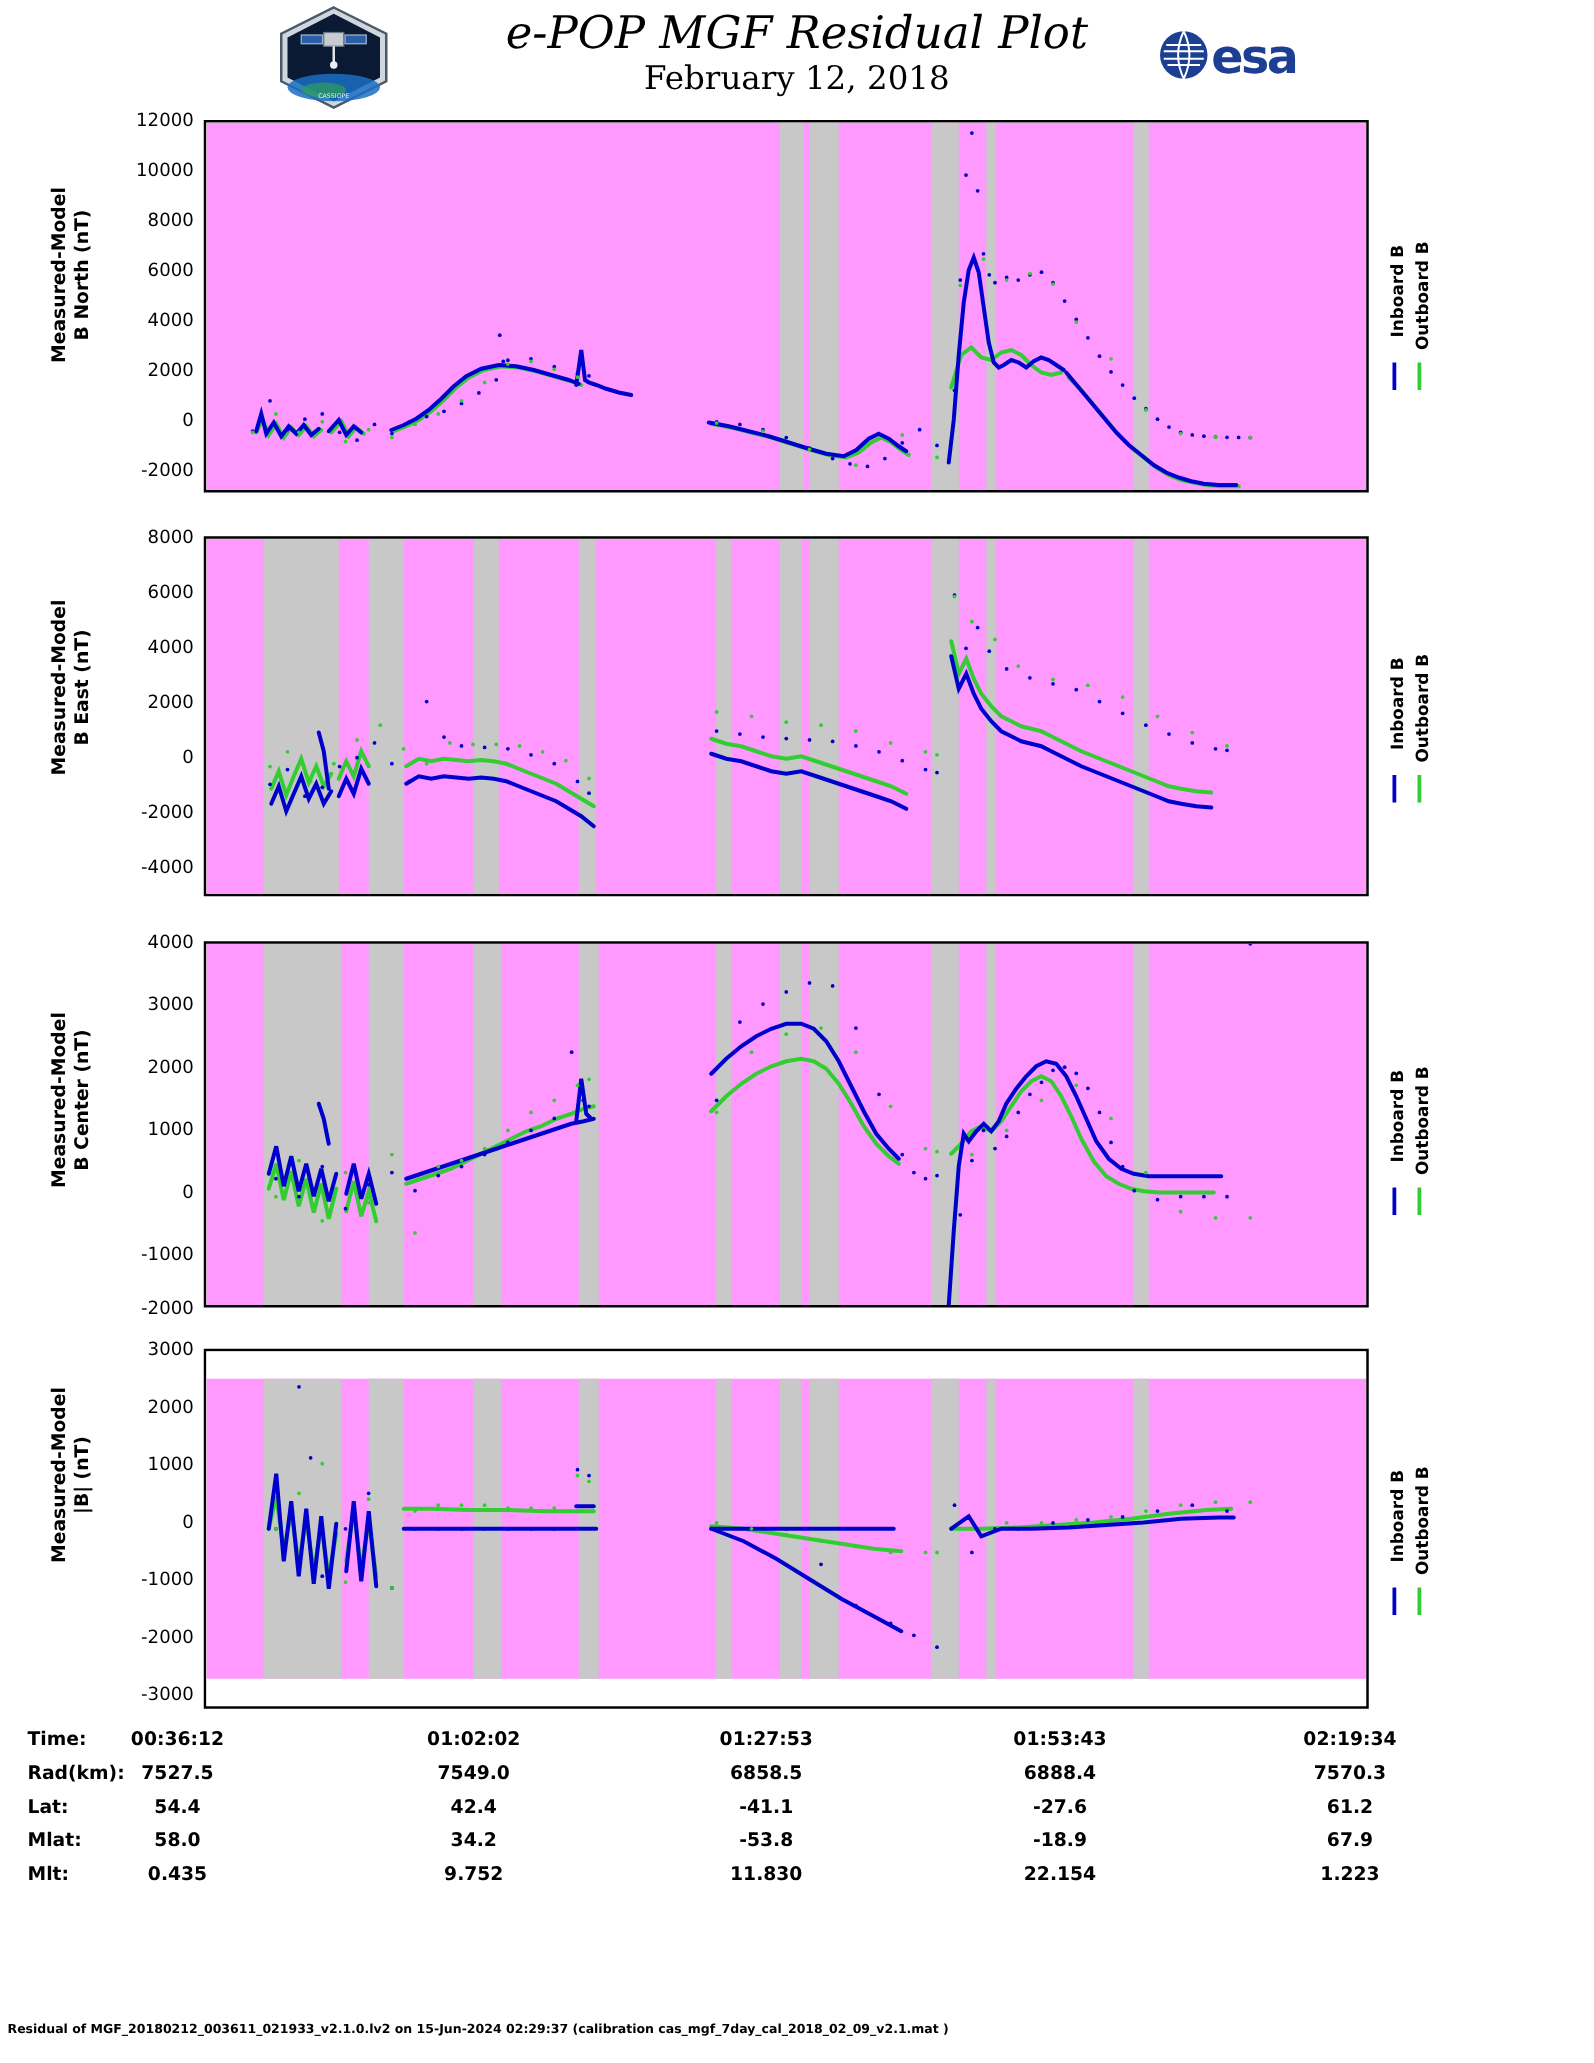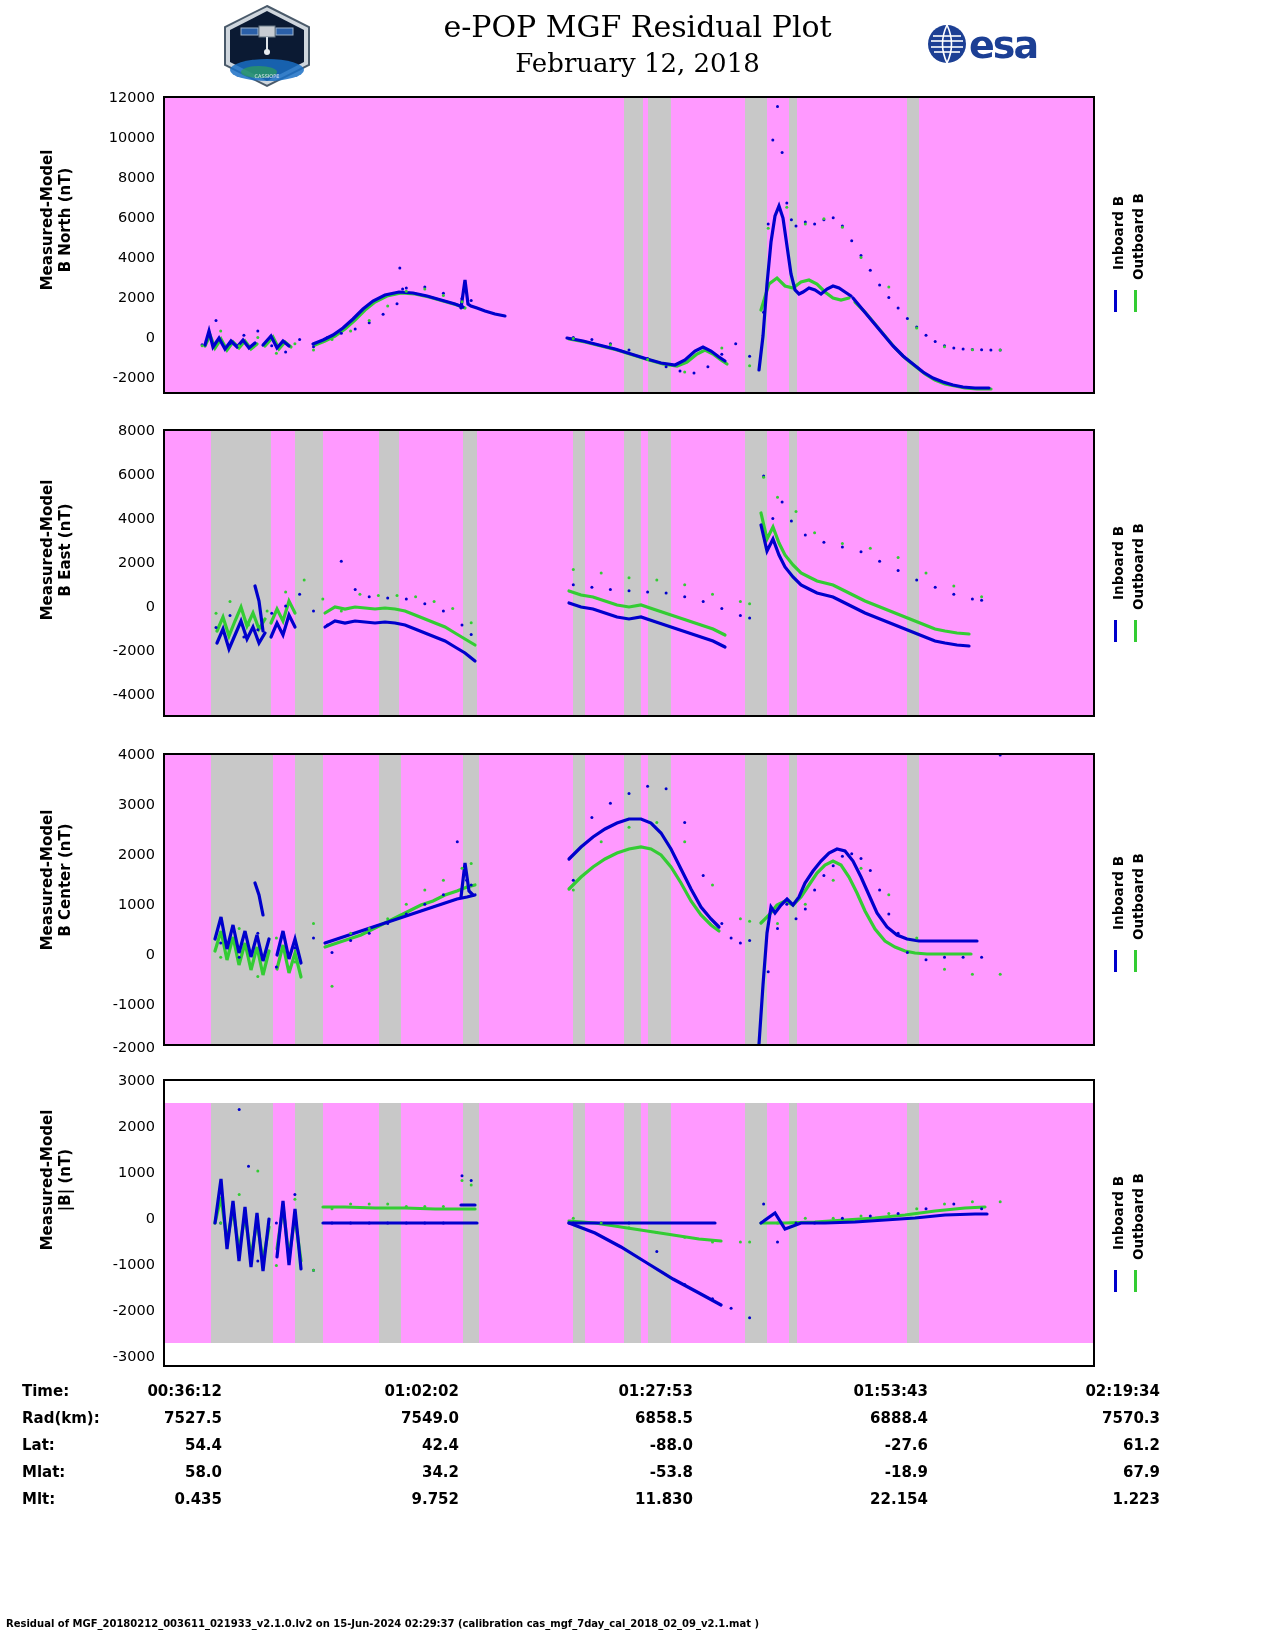--- a/index.html
+++ b/index.html
@@ -28,23 +28,24 @@
     height: 92px;
   }
   .title-block {
     position: absolute;
     left: 0; top: 8px;
     width: 1275px;
     text-align: center;
     font-family: "DejaVu Serif", serif;
   }
   .title-line1 {
-    font-size: 30px;
+    font-size: 36px;
     color: #000;
     line-height: 38px;
+    font-style: italic;
   }
   .title-line2 {
     font-size: 26px;
     color: #000;
     line-height: 34px;
   }
   .mission-logo {
     position: absolute;
     left: 219px; top: 4px;
     width: 96px; height: 84px;
@@ -136,21 +137,21 @@
     line-height: 27px;
   }
   .ft-key {
     position: absolute;
     left: 22px;
     width: 110px;
     text-align: left;
   }
   .ft-val {
     position: absolute;
-    text-align: right;
+    text-align: center;
     width: 160px;
   }
   .ft-c0 { left: 62px; }
   .ft-c1 { left: 299px; }
   .ft-c2 { left: 533px; }
   .ft-c3 { left: 768px; }
   .ft-c4 { left: 1000px; }
 
   .caption {
     position: absolute;
@@ -771,21 +772,21 @@
       <div class="ft-val ft-c0">7527.5</div>
       <div class="ft-val ft-c1">7549.0</div>
       <div class="ft-val ft-c2">6858.5</div>
       <div class="ft-val ft-c3">6888.4</div>
       <div class="ft-val ft-c4">7570.3</div>
     </div>
     <div class="ft-row">
       <div class="ft-key">Lat:</div>
       <div class="ft-val ft-c0">54.4</div>
       <div class="ft-val ft-c1">42.4</div>
-      <div class="ft-val ft-c2">-88.0</div>
+      <div class="ft-val ft-c2">-41.1</div>
       <div class="ft-val ft-c3">-27.6</div>
       <div class="ft-val ft-c4">61.2</div>
     </div>
     <div class="ft-row">
       <div class="ft-key">Mlat:</div>
       <div class="ft-val ft-c0">58.0</div>
       <div class="ft-val ft-c1">34.2</div>
       <div class="ft-val ft-c2">-53.8</div>
       <div class="ft-val ft-c3">-18.9</div>
       <div class="ft-val ft-c4">67.9</div>

